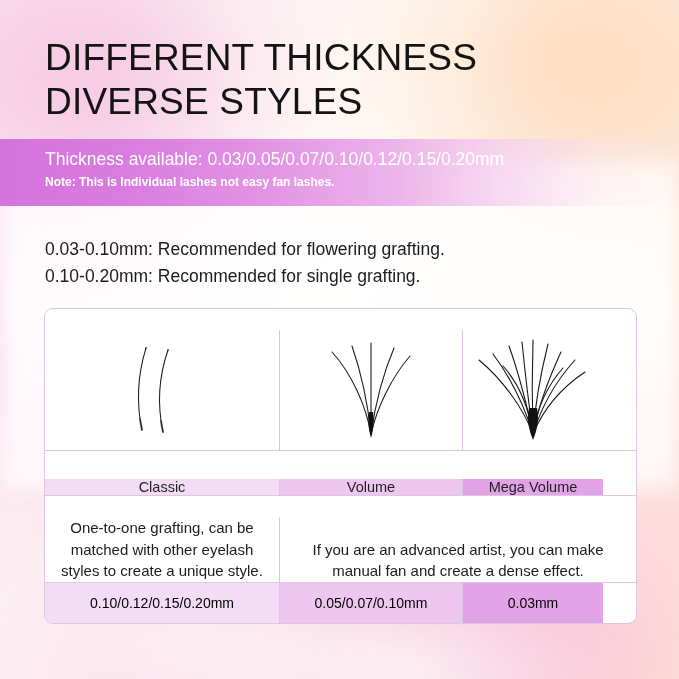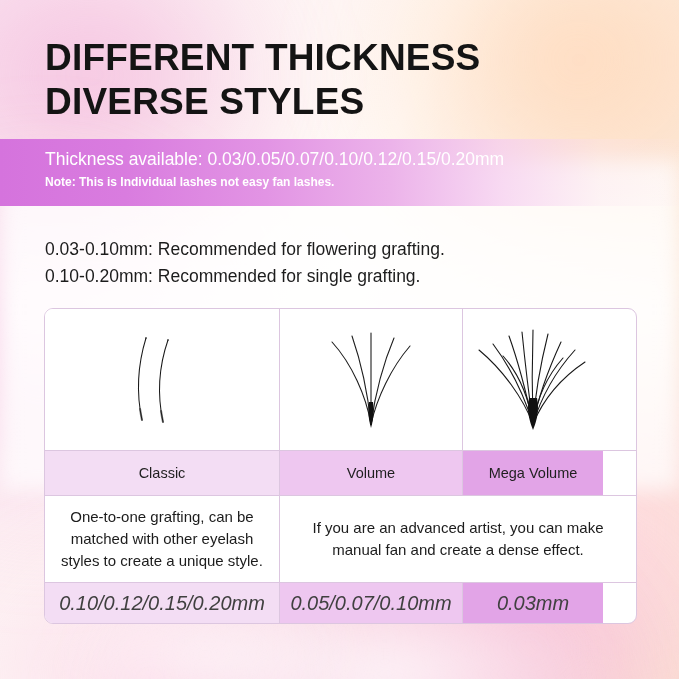--- a/index.html
+++ b/index.html
@@ -38,21 +38,21 @@
     background:radial-gradient(closest-side,rgba(255,255,255,.6),rgba(255,255,255,0));}
   .veil{position:absolute;left:0;right:0;top:160px;height:330px;
     background:linear-gradient(180deg,rgba(255,255,255,.72),rgba(255,255,255,.90) 45%,rgba(255,255,255,.72));
     filter:blur(10px);}
 
   
   .content{position:relative;z-index:5;}
 
   .heading{
     position:absolute;left:45px;top:36px;
-    font-size:37px;line-height:1.18;font-weight:bold;
+    font-size:37px;line-height:1.18;font-weight:normal;
     letter-spacing:.2px;color:#141414;
     font-family:"Liberation Sans","DejaVu Sans",sans-serif;
     white-space:pre-line;
   }
 
   .banner{
     position:absolute;left:0;top:139px;width:679px;height:67px;
     background:linear-gradient(90deg,
       #d573dd 0%,#d97cdf 18%,#e294e4 38%,#ecb3ea 56%,
       rgba(245,205,240,.72) 72%,rgba(250,226,240,.30) 86%,rgba(255,245,245,0) 100%);
@@ -81,28 +81,28 @@
   .row-desc{height:86px;}
   .row-spec{height:40px;}
 
   .cell{box-sizing:border-box;display:flex;align-items:center;justify-content:center;}
   .c1{width:235px;}
   .c2{width:183px;}
   .c3{width:140px;}
   .c23{width:356px;}
 
   .vline{border-right:1px solid #dcc6e0;}
-  .hline{border-bottom:1px solid #dcc6e0;}
+  .hline{border-bottom:1px solid #dcc6e0;align-items:flex-end;}
 
   .art-cell{background:#ffffff;}
   .lbl{font-size:14.5px;color:#1f1f1f;}
   .lbl-1{background:#f3ddf4;}
   .lbl-2{background:#eec7f0;}
   .lbl-3{background:#e2a4e7;}
-  .spec{font-size:20px;color:#404040;font-style:italic;}
+  .spec{font-size:14px;color:#000000;}
   .desc-cell{background:#ffffff;}
   .desc-text{
     font-size:15px;line-height:1.45;color:#1c1c1c;text-align:center;
     padding:0 14px;white-space:pre-line;
   }
   svg{display:block;}
 </style>
 </head>
 <body>
 

